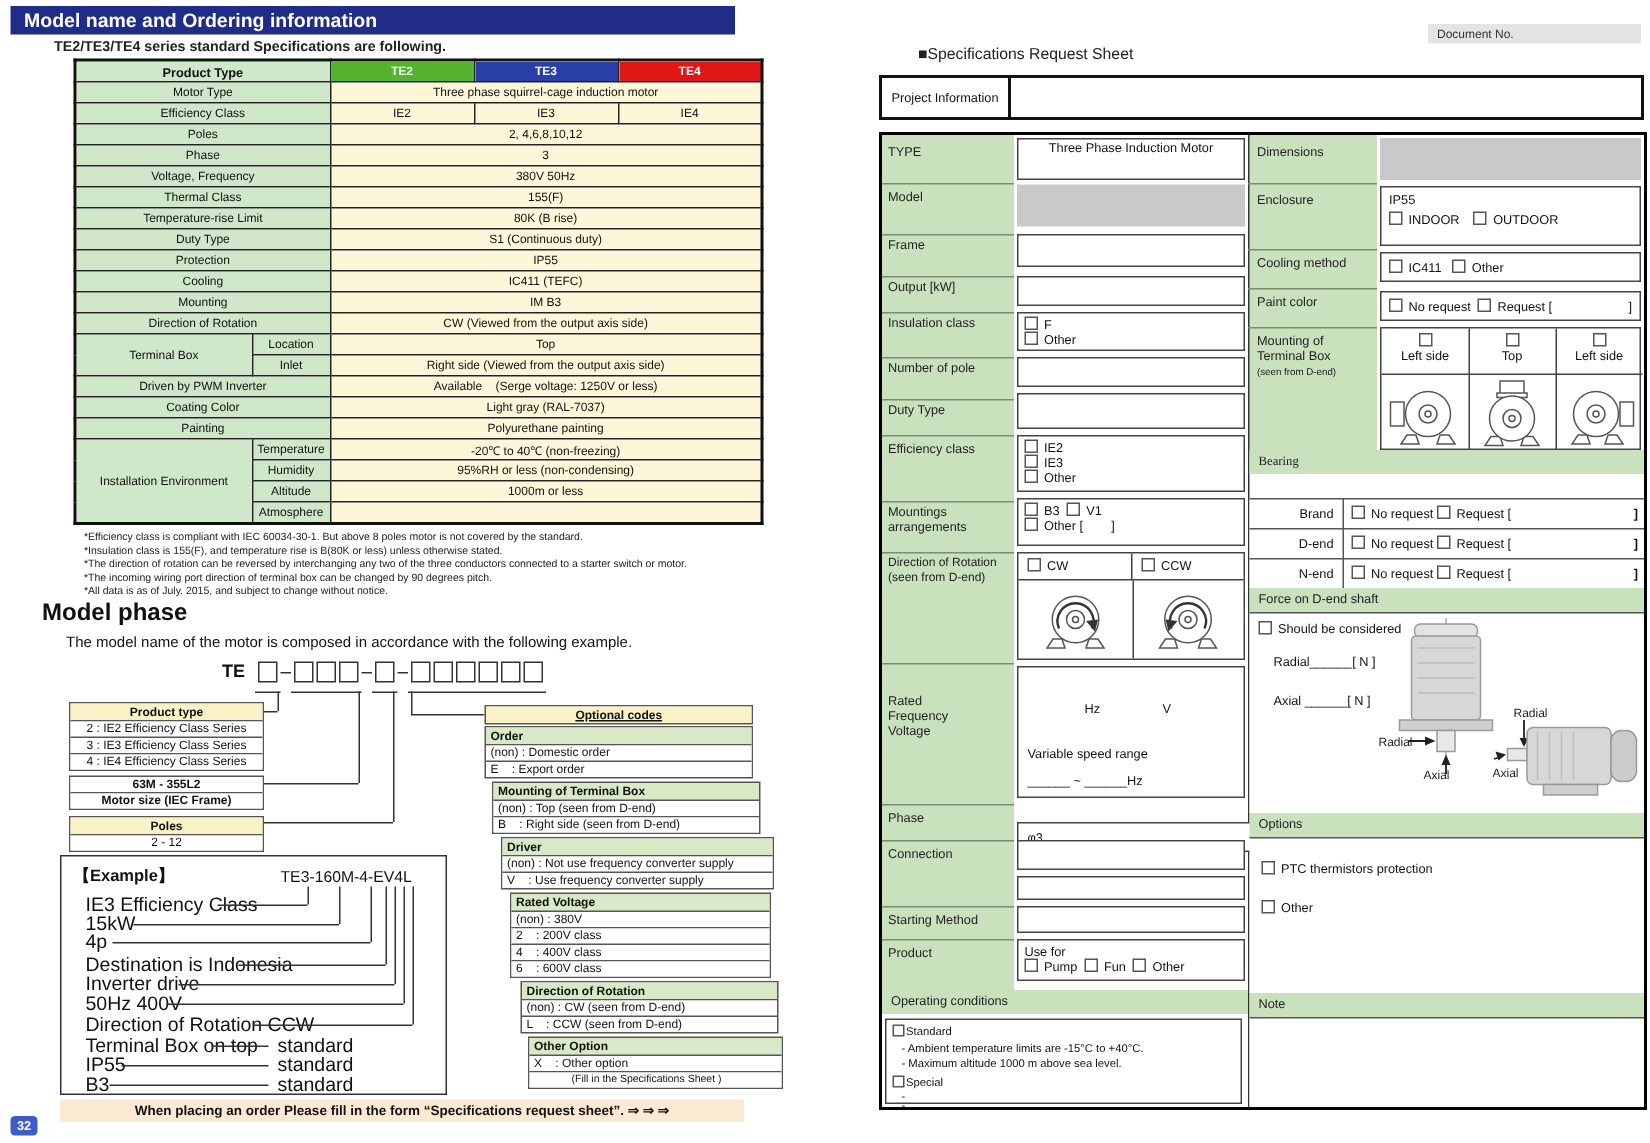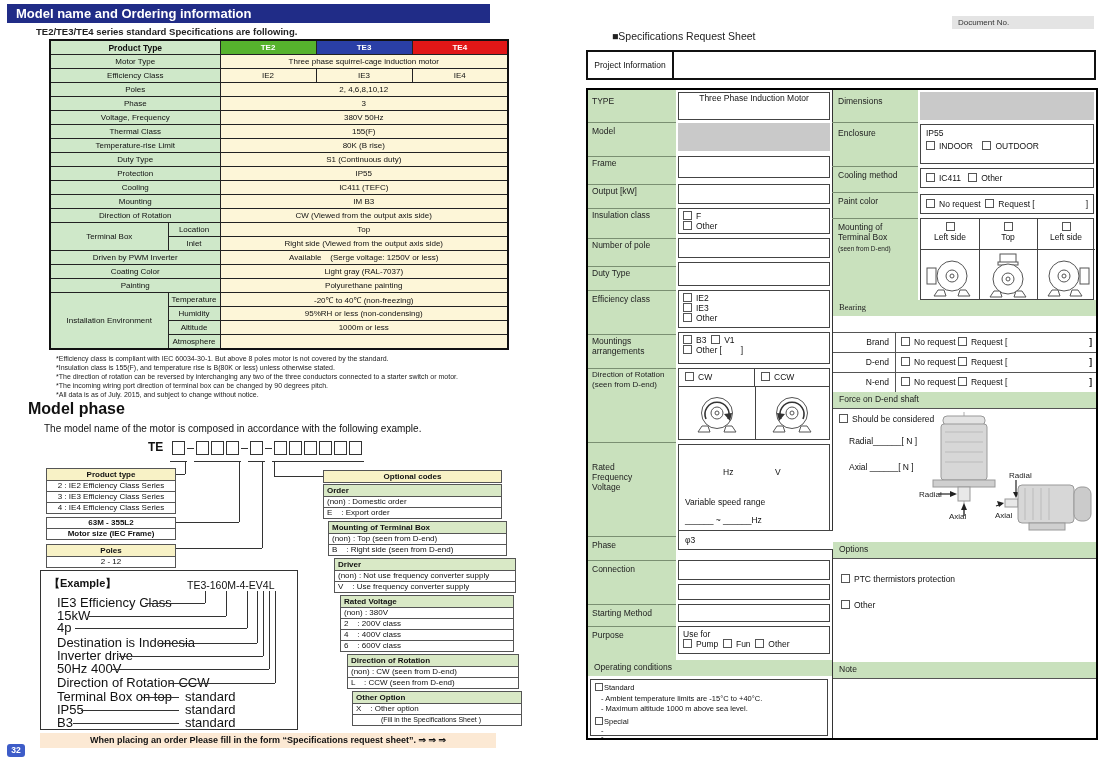--- a/index.html
+++ b/index.html
@@ -217,21 +217,21 @@
 <div class="dbox" style="left:46px;top:517px;width:128px;">
   <div class="row ctr" style="font-weight:bold;">63M - 355L2</div>
   <div class="row ctr yhdr" style="font-weight:bold;">Motor size (IEC Frame)</div>
 </div>
 <div class="dbox" style="left:46px;top:544px;width:128px;">
   <div class="hdr yhdr">Poles</div>
   <div class="row ctr">2 - 12</div>
 </div>
 
 <div class="dbox" style="left:323px;top:470px;width:177px;">
-  <div class="hdr yhdr" style="border-bottom:none;">Optional codes</div>
+  <div class="hdr yhdr" style="border-bottom:none;text-decoration:underline;">Optional codes</div>
 </div>
 <div class="dbox" style="left:323px;top:484px;width:177px;">
   <div class="hdr ghdr" style="text-align:left;padding-left:3px;">Order</div>
   <div class="row">(non) : Domestic order</div>
   <div class="row">E    : Export order</div>
 </div>
 <div class="dbox" style="left:328px;top:521px;width:177px;">
   <div class="hdr ghdr" style="text-align:left;padding-left:3px;">Mounting of Terminal Box</div>
   <div class="row">(non) : Top (seen from D-end)</div>
   <div class="row">B    : Right side (seen from D-end)</div>
@@ -318,21 +318,21 @@
   <div class="flbl" style="left:4px;top:120px;">Insulation class</div>
   <div class="flbl" style="left:4px;top:150px;">Number of pole</div>
   <div class="flbl" style="left:4px;top:178px;">Duty Type</div>
   <div class="flbl" style="left:4px;top:204px;">Efficiency class</div>
   <div class="flbl" style="left:4px;top:246px;width:78px;">Mountings arrangements</div>
   <div class="flbl" style="left:4px;top:280px;width:82px;font-size:8px;">Direction of Rotation (seen from D-end)</div>
   <div class="flbl" style="left:4px;top:372px;width:55px;">Rated Frequency Voltage</div>
   <div class="flbl" style="left:4px;top:450px;">Phase</div>
   <div class="flbl" style="left:4px;top:474px;">Connection</div>
   <div class="flbl" style="left:4px;top:518px;">Starting Method</div>
-  <div class="flbl" style="left:4px;top:540px;">Purpose</div>
+  <div class="flbl" style="left:4px;top:540px;">Product</div>
 
   <div class="gline" style="left:0;top:32px;width:88px;"></div>
     <div class="gline" style="left:0;top:66px;width:88px;"></div>
   <div class="gline" style="left:0;top:94px;width:88px;"></div>
     <div class="gline" style="left:0;top:118px;width:88px;"></div>
   <div class="gline" style="left:0;top:148px;width:88px;"></div>
     <div class="gline" style="left:0;top:176px;width:88px;"></div>
   <div class="gline" style="left:0;top:200px;width:88px;"></div>
     <div class="gline" style="left:0;top:244px;width:88px;"></div>
   <div class="gline" style="left:0;top:278px;width:88px;"></div>
@@ -396,21 +396,21 @@
         <circle cx="23" cy="21" r="15.5" fill="#fff" stroke="#555"></circle>
         <circle cx="23" cy="21" r="6" fill="none" stroke="#555"></circle>
         <circle cx="23" cy="21" r="2" fill="none" stroke="#555"></circle>
         <g transform="scale(-1,1) translate(-46,0)">
           <path d="M12 27 A 12 12 0 1 1 34 27" fill="none" stroke="#333" stroke-width="1.6"></path>
           <polygon points="36,29 30,22 38,21" fill="#333"></polygon>
         </g>
       </svg>
     </div>
   </div>
-  <div class="fbox" style="left:90px;top:440px;width:172px;height:20px;padding:4px 0 0 6px;"><span>φ3</span></div>
+  <div class="fbox" style="left:90px;top:458px;width:172px;height:20px;padding:4px 0 0 6px;"><span>φ3</span></div>
   <div class="fbox" style="left:90px;top:470px;width:152px;height:20px;"></div>
   <div class="fbox" style="left:90px;top:494px;width:152px;height:16px;"></div>
   <div class="fbox" style="left:90px;top:514px;width:152px;height:18px;"></div>
   <div class="fbox" style="left:90px;top:536px;width:152px;height:28px;padding:2px 4px;">
     <div class="opt">Use for</div>
     <div class="opt">
       <span class="cb"></span><span>Pump</span>&nbsp;
       <span class="cb"></span><span>Fun</span>&nbsp;
       <span class="cb"></span><span>Other</span>
     </div>

